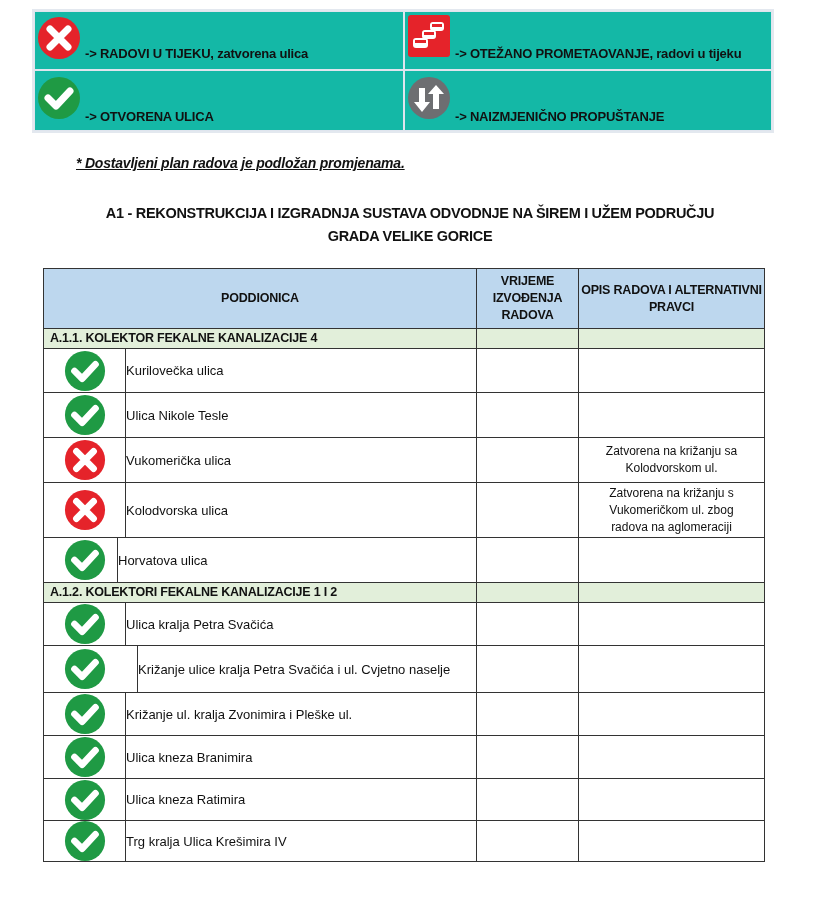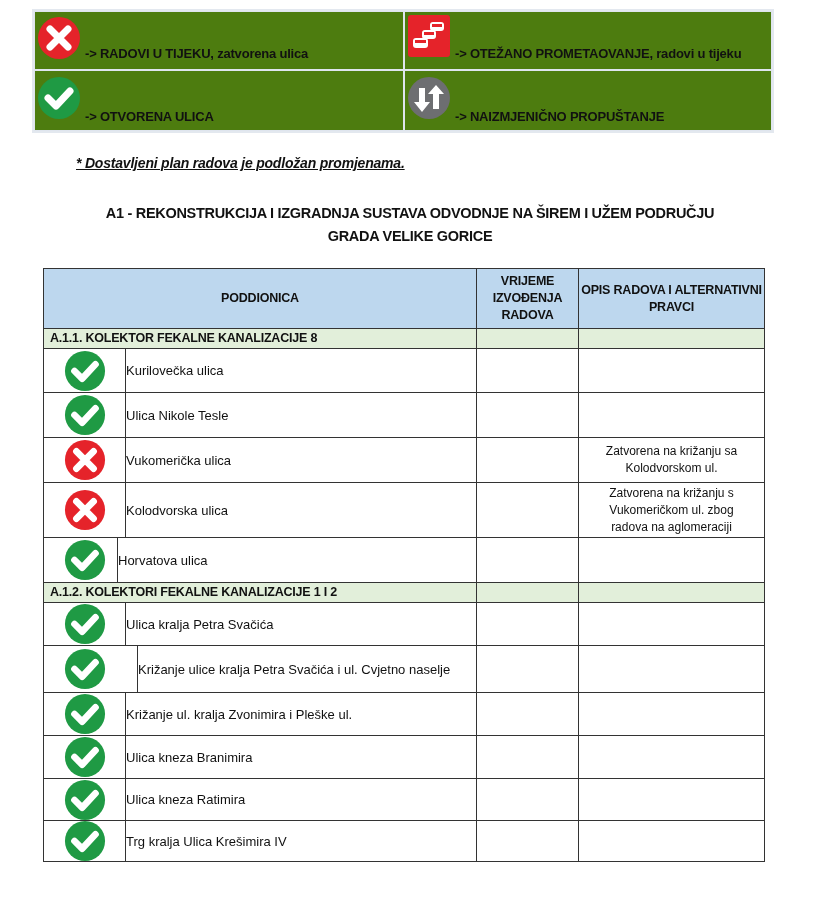--- a/index.html
+++ b/index.html
@@ -1,21 +1,21 @@
 <!DOCTYPE html>
 <html><head>
 <meta charset="utf-8">
 <style>
   html, body { margin: 0; padding: 0; background: #ffffff; }
   body { width: 815px; height: 921px; position: relative; overflow: hidden;
          font-family: "Liberation Sans", "DejaVu Sans", sans-serif; color: #111; }
 
   
   .legend { position: absolute; left: 32px; top: 9px; width: 742px; height: 124px;
-            border: 2px solid #e3e8ef; box-sizing: border-box; background: #4d7c0f; }
+            border: 2px solid #e3e8ef; box-sizing: border-box; background: #14b8a6; }
   .legend-cell { position: absolute; box-sizing: border-box; border: 1px solid #dfe5ee; }
   .legend-cell .lbl { position: absolute; font-weight: bold; font-size: 13px; letter-spacing: -0.2px; white-space: nowrap; }
   .ic { position: absolute; }
 
   
   .note { position: absolute; left: 76px; top: 155px; font-size: 14px; font-weight: bold; font-style: italic;
           text-decoration: underline; letter-spacing: -0.2px; }
   .title { position: absolute; left: 60px; width: 700px; text-align: center; font-weight: bold; font-size: 14.5px;
            letter-spacing: -0.3px; }
 
@@ -83,21 +83,21 @@
 <div class="title" style="top:205px;">A1 - REKONSTRUKCIJA I IZGRADNJA SUSTAVA ODVODNJE NA ŠIREM I UŽEM PODRUČJU</div>
 <div class="title" style="top:228px;">GRADA VELIKE GORICE</div>
 
 <div class="tbl" id="tbl">
   <div class="row hdr" style="top:0;height:60px;">
     <div class="cell" style="left:0;width:433px;">PODDIONICA</div>
     <div class="cell" style="left:433px;width:102px;">VRIJEME IZVOĐENJA RADOVA</div>
     <div class="cell rb" style="left:535px;width:187px;">OPIS RADOVA I ALTERNATIVNI PRAVCI</div>
   </div>
 <div class="row sec" style="top: 60px; height: 20px;">
-      <div class="cell" style="left:0;width:433px;">A.1.1. KOLEKTOR FEKALNE KANALIZACIJE 8</div>
+      <div class="cell" style="left:0;width:433px;">A.1.1. KOLEKTOR FEKALNE KANALIZACIJE 4</div>
       <div class="cell" style="left:433px;width:102px;"></div>
       <div class="cell rb" style="left:535px;width:187px;"></div>
     </div>
     <div class="row data" style="top: 80px; height: 44px;">
       <div class="cell iconcell" style="left:0;width:82px;">
         <svg width="42" height="42" viewBox="0 0 44 44">
           <circle cx="22" cy="22" r="21" fill="#1f9a44"></circle>
           <path d="M11 22 L19 30 L33 15" stroke="#fff" stroke-width="7" fill="none" stroke-linecap="round" stroke-linejoin="round"></path>
         </svg>
       </div>

